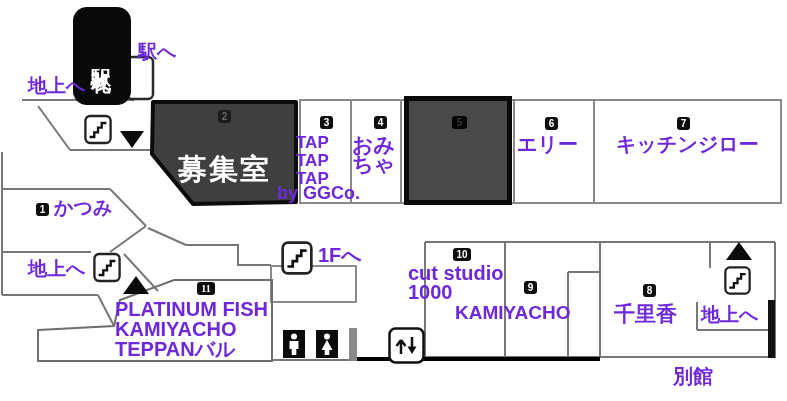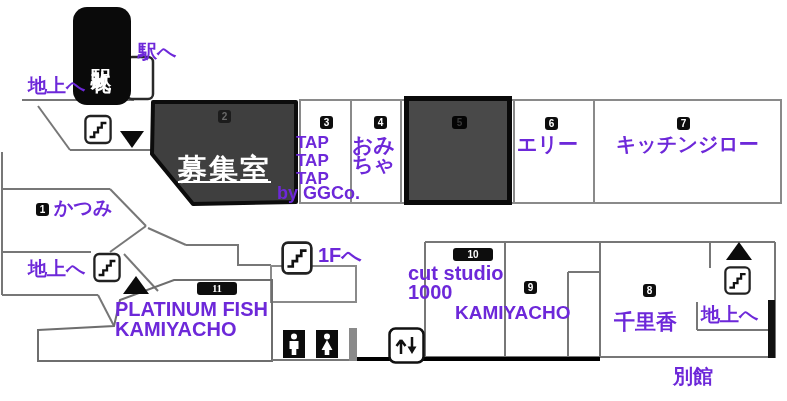--- a/index.html
+++ b/index.html
@@ -5,29 +5,29 @@
   html,body{margin:0;padding:0;background:#fff;}
   .stage{position:relative;width:787px;height:401px;background:#ffffff;overflow:hidden;
          font-family:"Liberation Sans","DejaVu Sans",sans-serif;}
   .walls{position:absolute;left:0;top:0;}
   .label{position:absolute;font-weight:bold;color:#6d28d9;white-space:nowrap;line-height:1.05;}
   .fs16{font-size:21px}.fs17{font-size:17px}.fs18{font-size:18px}.fs19{font-size:19px}
   .fs20{font-size:20px}.fs21{font-size:21px}
   .center{}
   .badge{position:absolute;background:#0d0d0d;color:#fff;font-size:10px;font-weight:bold;
          width:13px;height:13px;line-height:13px;text-align:center;border-radius:3px;}
-  .badge.wide{width:40px;}
+  .badge.wide{width:18px;}
   .badge.on-dark{background:#1c1c1c;color:#6a6a6a;}
   .badge.on-dark5{background:#050505;color:#3a3a3a;width:15px;}
   .gate{position:absolute;left:73px;top:7px;width:58px;height:98px;background:#0a0a0a;
         border-radius:14px;color:#fff;display:flex;align-items:center;justify-content:center;
         writing-mode:vertical-rl;text-orientation:upright;font-size:20px;font-weight:bold;
         letter-spacing:3px;}
   .vacant-text{position:absolute;left:157px;top:150px;width:135px;text-align:center;
-        color:#ffffff;font-size:29px;font-weight:bold;letter-spacing:2px;text-decoration:underline;}
+        color:#ffffff;font-size:29px;font-weight:bold;letter-spacing:2px;}
   .room5{position:absolute;left:404px;top:96px;width:108px;height:109px;background:#494949;
         border:5px solid #0a0a0a;box-sizing:border-box;}
   .icon{position:absolute;}
   .tri-down{position:absolute;width:0;height:0;border-left:12px solid transparent;
         border-right:12px solid transparent;border-top:17px solid #0b0b0b;}
   .tri-up{position:absolute;width:0;height:0;border-left:13px solid transparent;
         border-right:13px solid transparent;border-bottom:18px solid #0b0b0b;}
   .wallbar{position:absolute;background:#8a8a8a;}
 </style>
 </head>
@@ -178,24 +178,25 @@
     <div>cut studio</div>
     <div>1000</div>
   </div>
 
   <span class="badge" style="left:524px;top:281px;">9</span>
   <div class="label fs19 center" style="left:455px;top:303px;width:155px;line-height:19px;">
     <div>KAMIYACHO</div>
   </div>
 
   <span class="badge" style="left:643px;top:284px;">8</span>
-  <div class="label fs21" style="left:614px;top:303px;margin-top:8px;">千里香</div>
+  <div class="label fs21" style="left:614px;top:303px;">千里香</div>
 
   <div class="label fs19" style="left:701px;top:305px;">地上へ</div>
   <div class="label fs20" style="left:673px;top:366px;">別館</div>
 
   <span class="badge wide" style="left:197px;top:282px;font-family:Liberation Serif, serif;">11</span>
   <div class="label fs20 center" style="left:115px;top:299px;width:180px;line-height:20px;">
     <div>PLATINUM FISH</div>
     <div>KAMIYACHO</div>
+    <div>TEPPANバル</div>
   </div>
 
 </div>
 
 </body></html>

